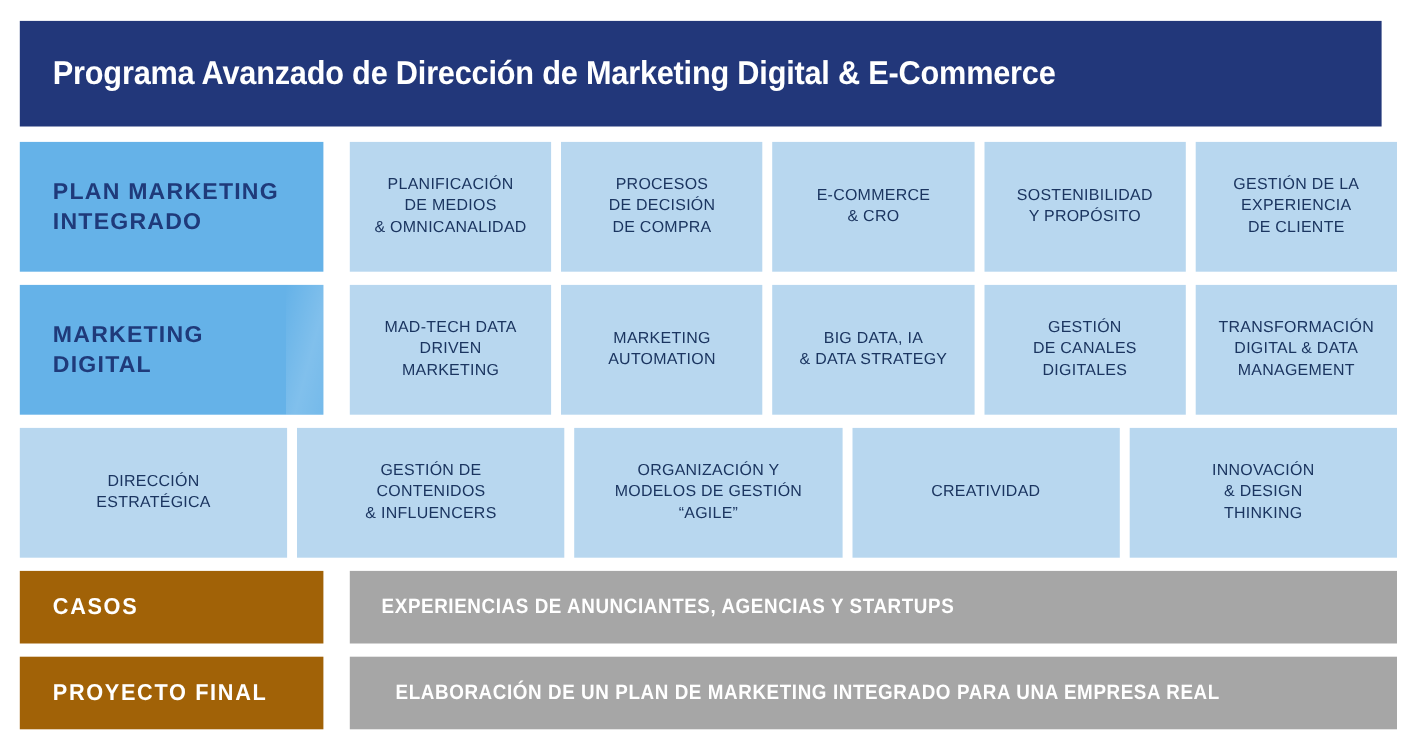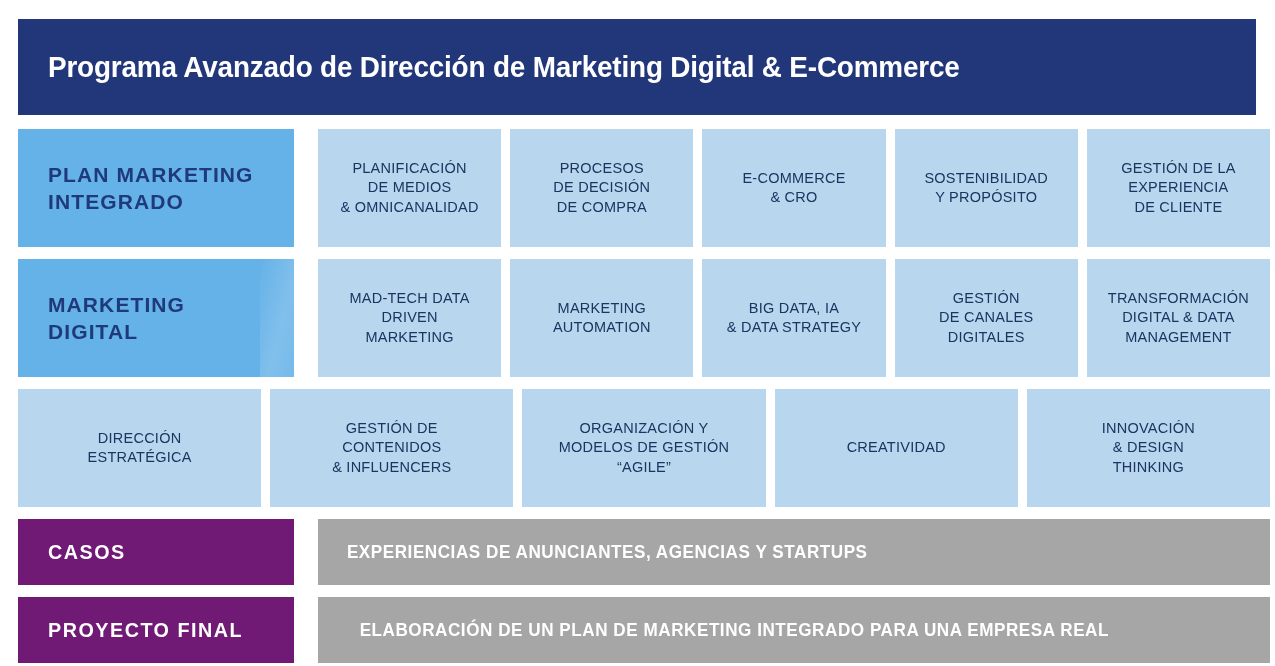--- a/index.html
+++ b/index.html
@@ -100,21 +100,21 @@
   .cell-text {
     color: #1B3560;
     font-size: 14.5px;
     line-height: 1.32;
     letter-spacing: 0.25px;
   }
 
   
   .row-gray { height: 66px; }
   .row-gray .row-label {
-    background: #701a75;
+    background: #a16207;
   }
   .row-gray .row-label-text {
     color: #ffffff;
     font-size: 21px;
     font-weight: bold;
     letter-spacing: 1.6px;
     transform: scaleX(0.94);
     transform-origin: left center;
   }
   .gray-banner {

